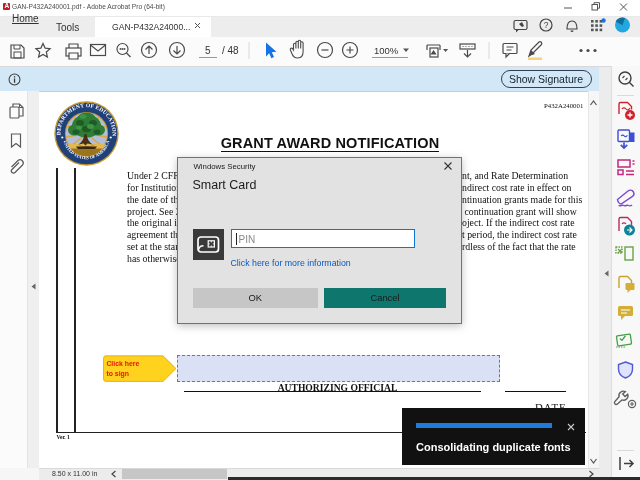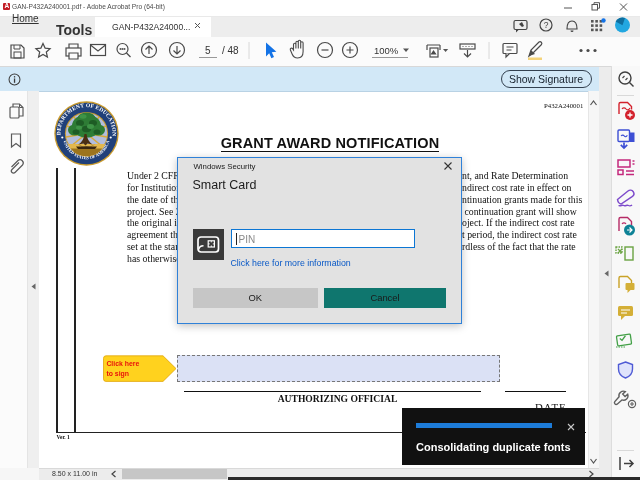--- a/index.html
+++ b/index.html
@@ -20,21 +20,21 @@
   <svg class="abs" style="left:560px;top:0;" width="80" height="16" viewBox="0 0 80 16">
     <line x1="4" y1="8" x2="12" y2="8" stroke="#555" stroke-width="1"></line>
     <rect x="32" y="4.5" width="5.5" height="5.5" fill="#fff" stroke="#555" stroke-width="1"></rect>
     <path d="M34 4.5 v-1.8 h5.5 v5.5 h-1.8" fill="none" stroke="#555" stroke-width="1"></path>
     <path d="M60 3.5 l7 7 M67 3.5 l-7 7" stroke="#555" stroke-width="1"></path>
   </svg>
 
   <div class="abs" style="left:0;top:17px;width:640px;height:20px;background:#ededed;"></div>
   <div class="abs" style="left:95px;top:17px;width:116px;height:20px;background:#ffffff;"></div>
   <div class="abs" style="left:12px;top:13px;font-size:10px;color:#333;text-decoration:underline;">Home</div>
-  <div class="abs" style="left:56px;top:21.5px;font-size:14px;color:#333;font-weight:bold;">Tools</div>
+  <div class="abs" style="left:56px;top:21.5px;font-size:10px;color:#333;">Tools</div>
   <div class="abs" style="left:112px;top:22px;font-size:8.6px;color:#333;">GAN-P432A24000...</div>
   <svg class="abs" style="left:193px;top:21px;" width="9" height="9" viewBox="0 0 9 9">
     <path d="M2 2 l5 5 M7 2 l-5 5" stroke="#555" stroke-width="1"></path>
   </svg>
 
   <svg class="abs" style="left:508px;top:17px;" width="132" height="20" viewBox="0 0 132 20">
 
     <rect x="6" y="3.5" width="13" height="9" rx="1.5" fill="none" stroke="#444" stroke-width="1.2"></rect>
     <path d="M8 12.5 l0 3 l3 -3" fill="#444"></path>
     <path d="M11 7 l3 3 l2 -1 l-2 -4 z" fill="#444"></path>
@@ -345,21 +345,21 @@
   <div class="abs" style="left:177.3px;top:355px;width:323px;height:26.7px;background:#dbe1f5;border:1.2px dashed #777;box-sizing:border-box;"></div>
 
   <svg class="abs" style="left:103px;top:355px;" width="74" height="27" viewBox="0 0 74 27">
     <path d="M3 0.8 h57 l13 12.8 l-13 12.8 h-57 a2.5 2.5 0 0 1 -2.5 -2.5 v-20.6 a2.5 2.5 0 0 1 2.5 -2.5 z" fill="#ffd21e" stroke="#e0a50a" stroke-width="0.8"></path>
     <text x="3.4" y="11.2" font-size="6.9" font-weight="bold" fill="#e8130c" font-family="Liberation Sans">Click here</text>
     <text x="3.4" y="20.5" font-size="6.9" font-weight="bold" fill="#e8130c" font-family="Liberation Sans">to sign</text>
   </svg>
 
   <div class="abs" style="left:184.4px;top:390.5px;width:296.6px;height:1.3px;background:#111;"></div>
   <div class="abs" style="left:505px;top:390.5px;width:61px;height:1.3px;background:#111;"></div>
-  <div class="abs serif" style="left:187px;top:393px;width:301px;text-align:center;font-size:9.6px;font-weight:bold;color:#111;">AUTHORIZING OFFICIAL</div>
+  <div class="abs serif" style="left:187px;top:382px;width:301px;text-align:center;font-size:9.6px;font-weight:bold;color:#111;">AUTHORIZING OFFICIAL</div>
   <div class="abs serif" style="left:535px;top:400.5px;font-size:10.8px;letter-spacing:1px;font-weight:normal;color:#111;">DATE</div>
 
   <div class="abs serif" style="left:56.5px;top:433.8px;font-size:5.5px;font-weight:bold;color:#111;">Ver. 1</div>
 
   <div class="abs" style="left:39px;top:468px;width:560px;height:12px;background:#ececec;border-top:1px solid #d9d9d9;"></div>
   <div class="abs" style="left:0px;top:468px;width:39px;height:12px;background:#f6f6f6;"></div>
   <div class="abs" style="left:52px;top:470px;font-size:7px;color:#333;">8.50 x 11.00 in</div>
   <svg class="abs" style="left:106px;top:468px;" width="494" height="12" viewBox="0 0 494 12">
     <rect x="16" y="1" width="105" height="10" fill="#c6c6c6"></rect>
     <path d="M9.5 3 l-3.5 3 l3.5 3" fill="none" stroke="#444" stroke-width="1.2"></path>

